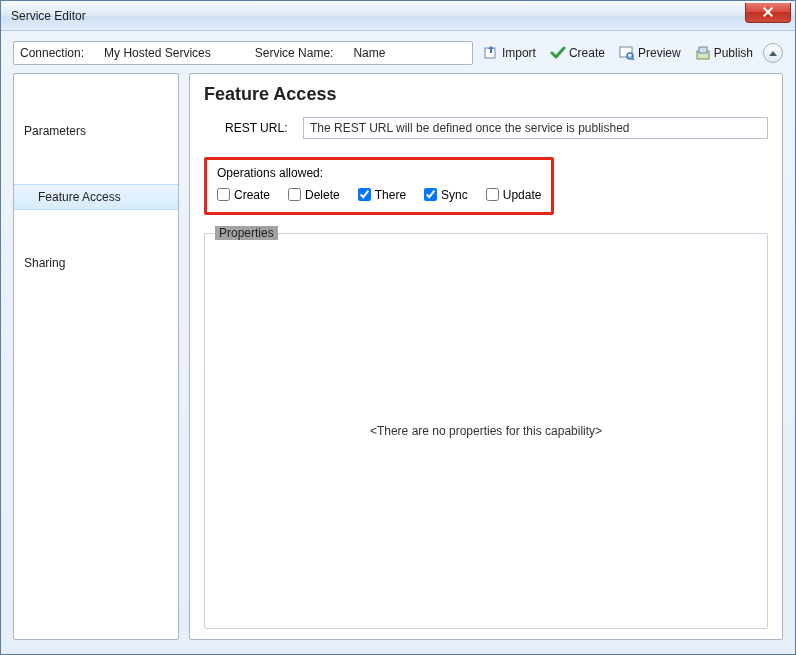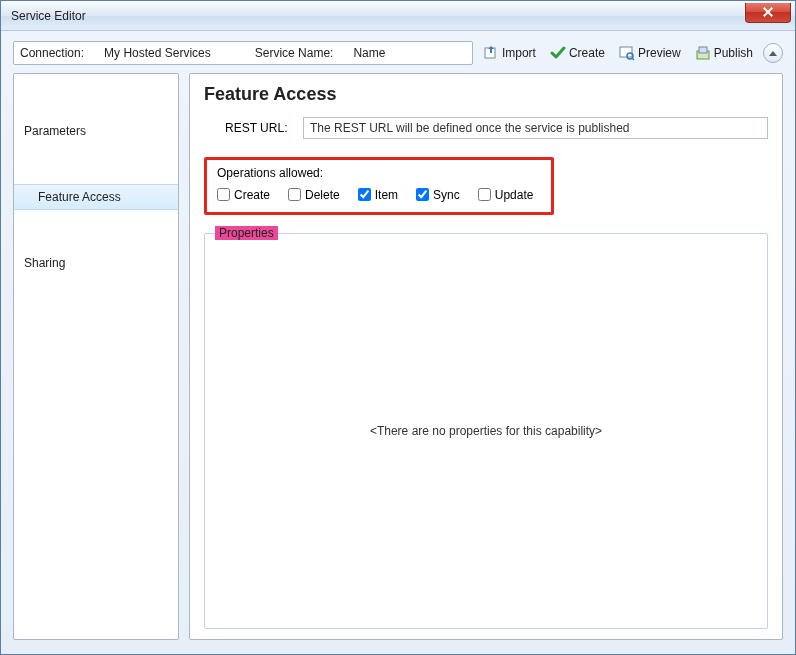--- a/index.html
+++ b/index.html
@@ -195,21 +195,21 @@
     border-radius:2px;
     margin-top:4px;
     display:flex;
     align-items:center;
     justify-content:center;
   }
   .props-legend {
     position:absolute;
     top:-8px;
     left:10px;
-    background:#ec4899;
+    background:#a3a3a3;
     padding:0 4px;
     font-size:12px;
     color:#222;
   }
   .props-empty {
     color:#333;
     font-size:12px;
   }
 
   
@@ -305,21 +305,21 @@
             <label class="chk">
               <input type="checkbox" style="">
               <span>Create</span>
             </label>
             <label class="chk">
               <input type="checkbox" style="">
               <span>Delete</span>
             </label>
             <label class="chk">
               <input type="checkbox" checked="" style="">
-              <span>Item</span>
+              <span>There</span>
             </label>
             <label class="chk">
               <input type="checkbox" checked="" style="">
               <span>Sync</span>
             </label>
             <label class="chk">
               <input type="checkbox" style="">
               <span>Update</span>
             </label>
           </div>

